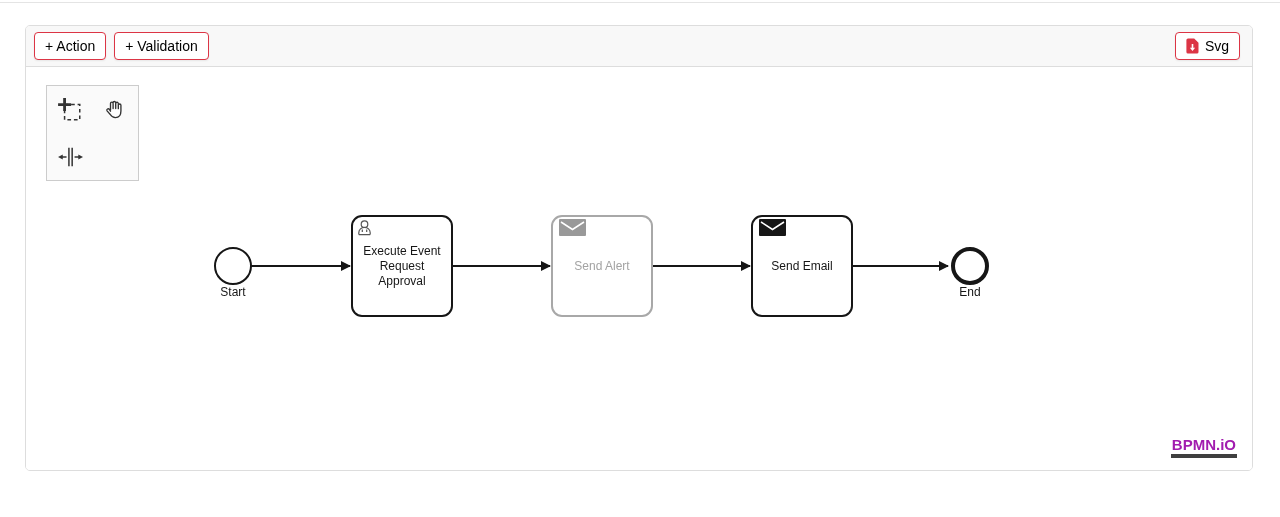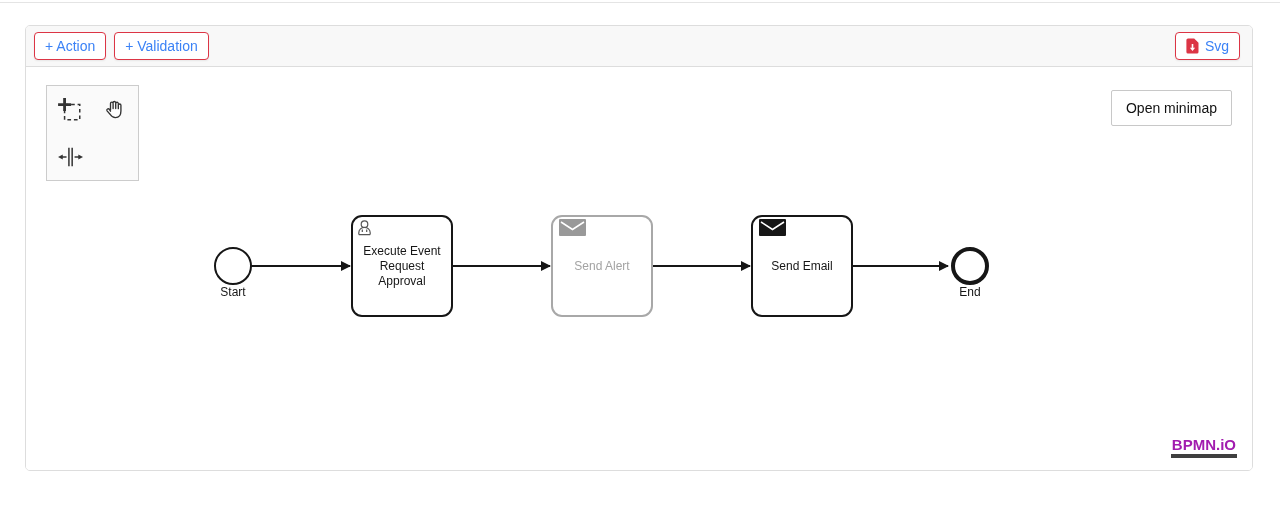--- a/index.html
+++ b/index.html
@@ -5,21 +5,21 @@
   * { margin: 0; padding: 0; box-sizing: border-box; }
   html, body { width: 1280px; height: 517px; background: #fff; font-family: "Liberation Sans", sans-serif; position: relative; overflow: hidden; }
 
   .top-divider { position: absolute; top: 2px; left: 0; width: 100%; height: 1px; background: #e4e4e4; }
 
   .editor { position: absolute; left: 25px; top: 25px; width: 1228px; height: 446px; background: #fff; border: 1px solid #ddd; border-radius: 5px; overflow: hidden; }
 
   
   .toolbar { height: 41px; background: #f8f8f8; border-bottom: 1px solid #ddd; display: flex; align-items: center; justify-content: space-between; padding: 0 12px 0 8px; }
   .toolbar-left { display: flex; gap: 8px; }
-  .btn-outline-danger { background: #fff; color: #3b82f6; border: 1px solid #dc3545; border-radius: 4px; font-size: 14px; font-family: "Liberation Sans", sans-serif; padding: 4px 10px; height: 28px; display: inline-flex; align-items: center; gap: 6px; cursor: pointer; box-shadow: 0 1px 2px rgba(0,0,0,0.07); }
+  .btn-outline-danger { background: #fff; color: #000000; border: 1px solid #dc3545; border-radius: 4px; font-size: 14px; font-family: "Liberation Sans", sans-serif; padding: 4px 10px; height: 28px; display: inline-flex; align-items: center; gap: 6px; cursor: pointer; box-shadow: 0 1px 2px rgba(0,0,0,0.07); }
   .btn-outline-danger svg { display: block; }
 
   
   .canvas { position: relative; width: 100%; height: 403px; background: #fff; }
   .diagram-svg { position: absolute; left: 0; top: 0; }
 
   
   .palette { position: absolute; left: 20px; top: 18px; width: 93px; height: 96px; background: #fafafa; border: 1px solid #ccc; display: grid; grid-template-columns: 46px 45px; grid-auto-rows: 47px; padding: 0; }
   .palette-tool { display: flex; align-items: center; justify-content: center; cursor: pointer; }
 
@@ -79,23 +79,20 @@
           <line x1="11" y1="3.5" x2="11" y2="20.5" stroke="#333" stroke-width="1.4"></line>
           <line x1="14" y1="3.5" x2="14" y2="20.5" stroke="#333" stroke-width="1.4"></line>
           <line x1="8.8" y1="12" x2="4.5" y2="12" stroke="#333" stroke-width="1.4"></line>
           <polygon points="1,12 5.3,9.7 5.3,14.3" fill="#333"></polygon>
           <line x1="16.2" y1="12" x2="20.5" y2="12" stroke="#333" stroke-width="1.4"></line>
           <polygon points="24,12 19.7,9.7 19.7,14.3" fill="#333"></polygon>
         </svg>
       </div>
     </div>
 
-    <button class="minimap-btn">
-      <span>Open minimap</span>
-    </button>
 
     <svg class="diagram-svg" width="1226" height="403" viewBox="0 0 1226 403" font-family="Liberation Sans, sans-serif">
       <defs>
         <marker id="arrow" markerWidth="11" markerHeight="10" refX="9" refY="5" orient="auto" markerUnits="userSpaceOnUse">
           <path d="M0,0 L10,5 L0,10 Z" fill="#161616"></path>
         </marker>
       </defs>
 
       <g>
         <line x1="225" y1="199" x2="324" y2="199" stroke="#161616" stroke-width="2" marker-end="url(#arrow)"></line>

